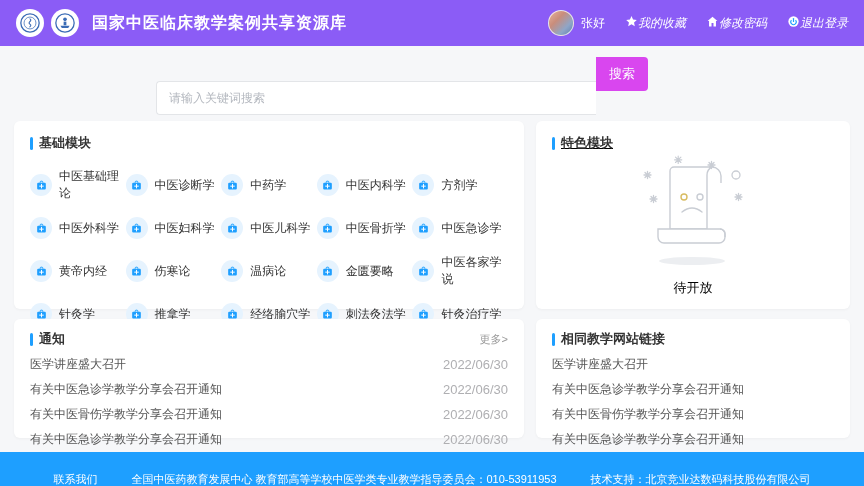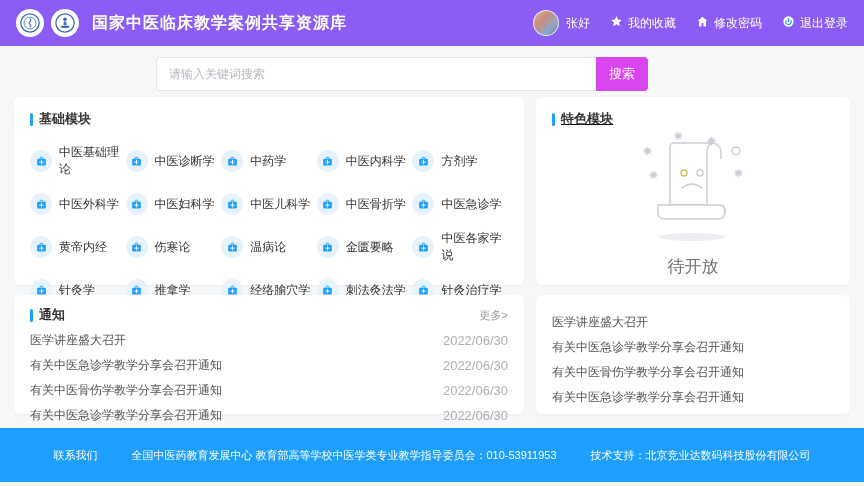--- a/index.html
+++ b/index.html
@@ -6,26 +6,26 @@
   html,body { width:864px; height:486px; overflow:hidden; }
   body { background:#F6F7F9; font-family:"Liberation Sans","DejaVu Sans",sans-serif; }
 
   
   .site-header { height:46px; background:#8b5cf6; display:flex; align-items:center; padding:0 16px; }
   .logo { width:28px; height:28px; border-radius:50%; background:#fff; display:flex; align-items:center; justify-content:center; margin-right:7px; flex:none; }
   .site-title { color:#fff; font-size:16px; font-weight:bold; margin-left:6px; letter-spacing:1px; white-space:nowrap; }
   .header-right { margin-left:auto; display:flex; align-items:center; color:#fff; font-size:12px; }
   .avatar { width:26px; height:26px; border-radius:50%; background:linear-gradient(135deg,#e8b49e 0%,#c98d7b 35%,#8fa6c8 70%,#5f7ea8 100%); border:1px solid rgba(255,255,255,.75); flex:none; }
   .username { margin:0 0 0 7px; white-space:nowrap; }
-  .hnav { display:flex; align-items:center; gap:5px; margin-left:20px; cursor:pointer; white-space:nowrap; }
+  .hnav { display:flex; align-items:center; margin-left:20px; cursor:pointer; white-space:nowrap;font-style:italic; }
 
   
   .search-section { padding:11px 0 6px; display:flex; justify-content:center; }
   .search-box { display:flex; position:relative; left:-30px; }
-  .search-input { width:440px; height:34px; border:1px solid #E3E5E8; border-right:none; border-radius:4px 0 0 4px; padding:12px 12px; font-size:12px; color:#333; background:#fff; outline:none; font-family:inherit; }
+  .search-input { width:440px; height:34px; border:1px solid #E3E5E8; border-right:none; border-radius:4px 0 0 4px; padding:12px 12px; font-size:12px; color:#333; background:#fff; outline:none; font-family:inherit;margin-top:24px; }
   .search-input::placeholder { color:#B4B8BF; }
   .search-btn { width:52px; height:34px; background:#d946ef; color:#fff; border:none; border-radius:0 4px 4px 0; font-size:13px; cursor:pointer; font-family:inherit; }
 
   
   .content { padding:0 14px; }
   .row { display:flex; gap:12px; }
   .row.bottom { margin-top:10px; }
   .card { background:#fff; border-radius:6px; box-shadow:0 1px 3px rgba(0,0,0,.04); }
   .card.basic    { width:510px; height:188px; padding:13px 16px; }
   .card.featured { width:314px; height:188px; padding:13px 16px; position:relative;text-decoration:underline; }
@@ -37,21 +37,21 @@
   .title-bar { width:3px; height:13px; background:#1E9FFF; border-radius:1.5px; margin-right:6px; }
   .more-link { font-size:11px; color:#999; cursor:pointer; }
 
   
   .modules-grid { display:grid; grid-template-columns:repeat(5,1fr); row-gap:15px; margin-top:16px; }
   .module-item { display:flex; align-items:center; gap:7px; font-size:12px; color:#333; cursor:pointer; }
   .module-icon { width:22px; height:22px; border-radius:50%; background:#E6F3FE; display:flex; align-items:center; justify-content:center; flex:none; }
 
   
   .empty-state { position:absolute; top:28px; left:0; right:0; text-align:center; }
-  .empty-text { font-size:17px; color:#737373; margin-top:4px; }
+  .empty-text { font-size:13px; color:#000000; margin-top:4px; }
 
   
   .notice-row { display:flex; justify-content:space-between; align-items:center; margin-top:8px; cursor:pointer; }
   .notice-title { font-size:12px; color:#555; }
   .notice-date { font-size:13px; color:#AFAFB2; }
   .link-row { margin-top:8px; font-size:12px; color:#555; cursor:pointer; }
 
   
   .site-footer { margin-top:14px; height:54px; background:#1E9FFF; display:flex; align-items:center; justify-content:center; gap:34px; color:#fff; font-size:11px; }
   .site-footer span { white-space:nowrap; }
@@ -378,20 +378,24 @@
         <span class="notice-title">有关中医骨伤学教学分享会召开通知</span>
         <span class="notice-date">2022/06/30</span>
       </div>
       <div class="notice-row">
         <span class="notice-title">有关中医急诊学教学分享会召开通知</span>
         <span class="notice-date">2022/06/30</span>
       </div>
     </section>
 
     <section class="card links">
+      <div class="card-title">
+        <span class="title-bar"></span>
+        <span>相同教学网站链接</span>
+      </div>
       <div class="link-row">医学讲座盛大召开</div>
       <div class="link-row">有关中医急诊学教学分享会召开通知</div>
       <div class="link-row">有关中医骨伤学教学分享会召开通知</div>
       <div class="link-row">有关中医急诊学教学分享会召开通知</div>
     </section>
   </div>
 </main>
 
 <footer class="site-footer">
   <span>联系我们</span>

